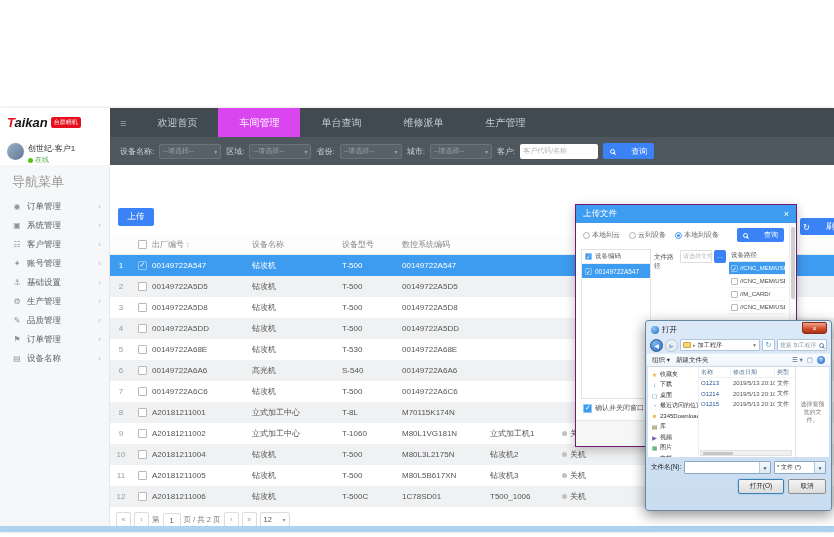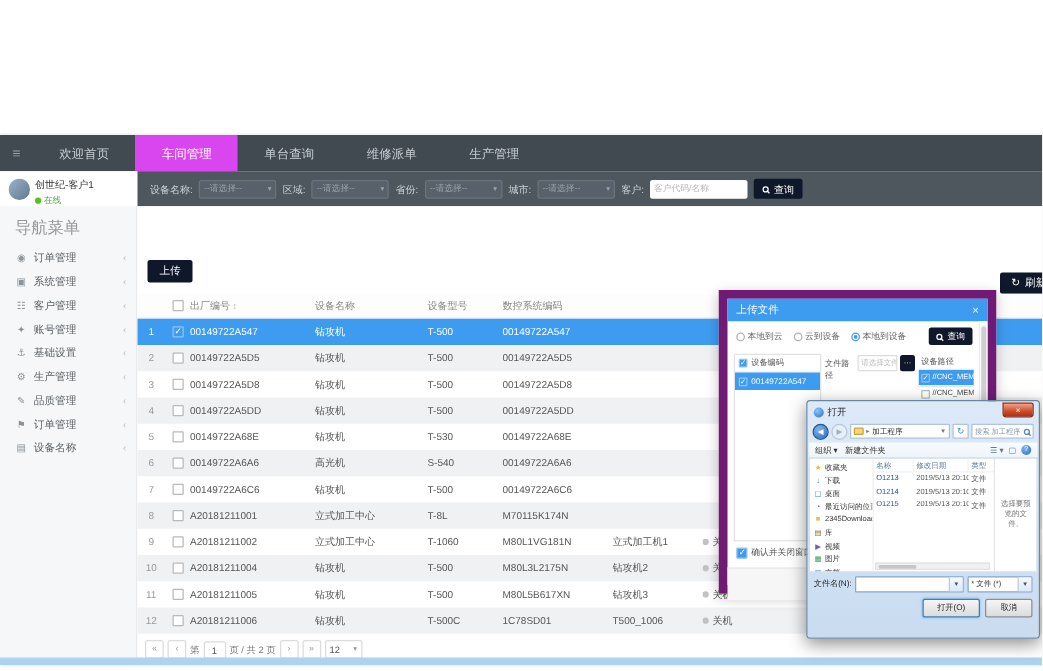--- a/index.html
+++ b/index.html
@@ -31,21 +31,21 @@
   .uname{font-size:8px;color:#333;line-height:9px}
   .uline{display:flex;align-items:center;gap:2px}
   .udot{width:5px;height:5px;border-radius:50%;background:#52c41a}
   .ustat{font-size:7px;color:#52a94c}
   .filterbar{flex:1;background:#4e575e;display:flex;align-items:center;gap:5px;padding-left:10px}
   .f-label{font-size:8px;color:#ccd2d7;white-space:nowrap}
   .f-select{width:62px;height:15px;background:#58616a;border:1px solid #6a737b;border-radius:2px;display:flex;align-items:center;justify-content:space-between;padding:0 3px;cursor:pointer}
   .f-val{font-size:7px;color:#9aa2a9}
   .f-arrow{font-size:6px;color:#9aa2a9}
   .cust-input{width:78px;height:15px;background:#fff;border-radius:2px;display:flex;align-items:center;padding:0 3px;font-size:7px;color:#b5b5b5}
-  .btn-blue{background:#0f172a;color:#fff;border-radius:2px;display:flex;align-items:center;justify-content:center;gap:4px;cursor:pointer}
+  .btn-blue{background:#3b82f6;color:#fff;border-radius:2px;display:flex;align-items:center;justify-content:center;gap:16px;cursor:pointer}
   .search-btn{height:16px;padding:0 7px;font-size:8px}
   .mag{width:5px;height:5px;border:1px solid #fff;border-radius:50%;position:relative;flex:none}
   .mag::after{content:"";position:absolute;width:3px;height:1px;background:#fff;transform:rotate(45deg);right:-2px;bottom:-1px}
 
   .mainarea{position:absolute;top:57px;left:0;right:0;bottom:0;display:flex}
   .sidebar{width:110px;background:#f6f7f8;border-right:1px solid #e5e7e9}
   .sb-title{font-size:13px;color:#999;padding:8px 0 6px 12px}
   .sb-item{height:19px;display:flex;align-items:center;gap:5px;padding:0 8px 0 12px;cursor:pointer}
   .sb-icon{width:10px;color:#8b949b;font-size:8px;text-align:center}
   .sb-label{font-size:8.5px;color:#5a6166}
@@ -75,21 +75,21 @@
   .cb.on{background:#3e9cf0;border-color:#8fc3f2}
   .cb.on::after{content:"✓";position:absolute;left:1px;top:-1px;font-size:7px;color:#fff}
 
   .pager{position:absolute;left:6px;top:347px;display:flex;align-items:center;gap:3px;font-size:7.5px;color:#777}
   .pg-btn{width:15px;height:15px;border:1px solid #dcdcdc;background:#fff;border-radius:2px;display:flex;align-items:center;justify-content:center;color:#999;font-size:7px;cursor:pointer}
   .pg-input{width:18px;height:14px;border:1px solid #dcdcdc;border-radius:2px;text-align:center;line-height:13px;background:#fff;color:#555}
   .pg-size{width:30px;height:15px;border:1px solid #dcdcdc;border-radius:2px;background:#fff;display:flex;align-items:center;justify-content:space-between;padding:0 3px;color:#555;cursor:pointer}
   .footstrip{position:absolute;left:0;right:0;bottom:0;height:6px;background:#aed3f0}
 
   
-  .ud{position:absolute;left:575px;top:232px;width:222px;height:243px;background:#fff;border:7px solid #701a75;box-shadow:0 3px 10px rgba(0,0,0,.25);z-index:40}
+  .ud{position:absolute;left:575px;top:204px;width:222px;height:243px;background:#fff;border:1px solid #701a75;box-shadow:0 3px 10px rgba(0,0,0,.25);z-index:40}
   .ud-title{height:18px;background:#3e9cf0;display:flex;align-items:center;justify-content:space-between;padding:0 7px;color:#fff;font-size:8.5px}
   .ud-close{cursor:pointer;font-size:9px}
   .ud-body{position:relative;height:223px}
   .ud-scrolltrack{position:absolute;right:0;top:0;bottom:60px;width:7px;background:#fafafa;border-left:1px solid #eee}
   .ud-scrollhandle{position:absolute;right:1px;top:4px;width:4px;height:72px;background:#cfcfcf;border-radius:2px;cursor:pointer}
   .ud-radios{position:absolute;top:7px;left:7px;display:flex;gap:9px}
   .ud-radio{display:flex;align-items:center;gap:2px;cursor:pointer}
   .radio{width:7px;height:7px;border:1px solid #b0b0b0;border-radius:50%;background:#fff;position:relative;flex:none}
   .radio.on{border-color:#3e9cf0}
   .radio.on::after{content:"";position:absolute;left:1px;top:1px;width:3px;height:3px;border-radius:50%;background:#3e9cf0}
@@ -160,20 +160,24 @@
   .od-cancel{width:38px;border:1px solid #8e8e8e}
 </style>
 </head>
 <body>
 
 <div class="stage">
 
 
   <div class="app">
     <div class="topbar">
+      <div class="logo-block">
+        <span class="logo-text">Taikan</span>
+        <span class="logo-chip">台群精机</span>
+      </div>
       <div class="topnav">
         <span class="menu-ico">≡</span>
       <div class="nav-item">欢迎首页</div>
           <div class="nav-item active">车间管理</div>
           <div class="nav-item">单台查询</div>
           <div class="nav-item">维修派单</div>
           <div class="nav-item">生产管理</div>
         </div>
     </div>
 

